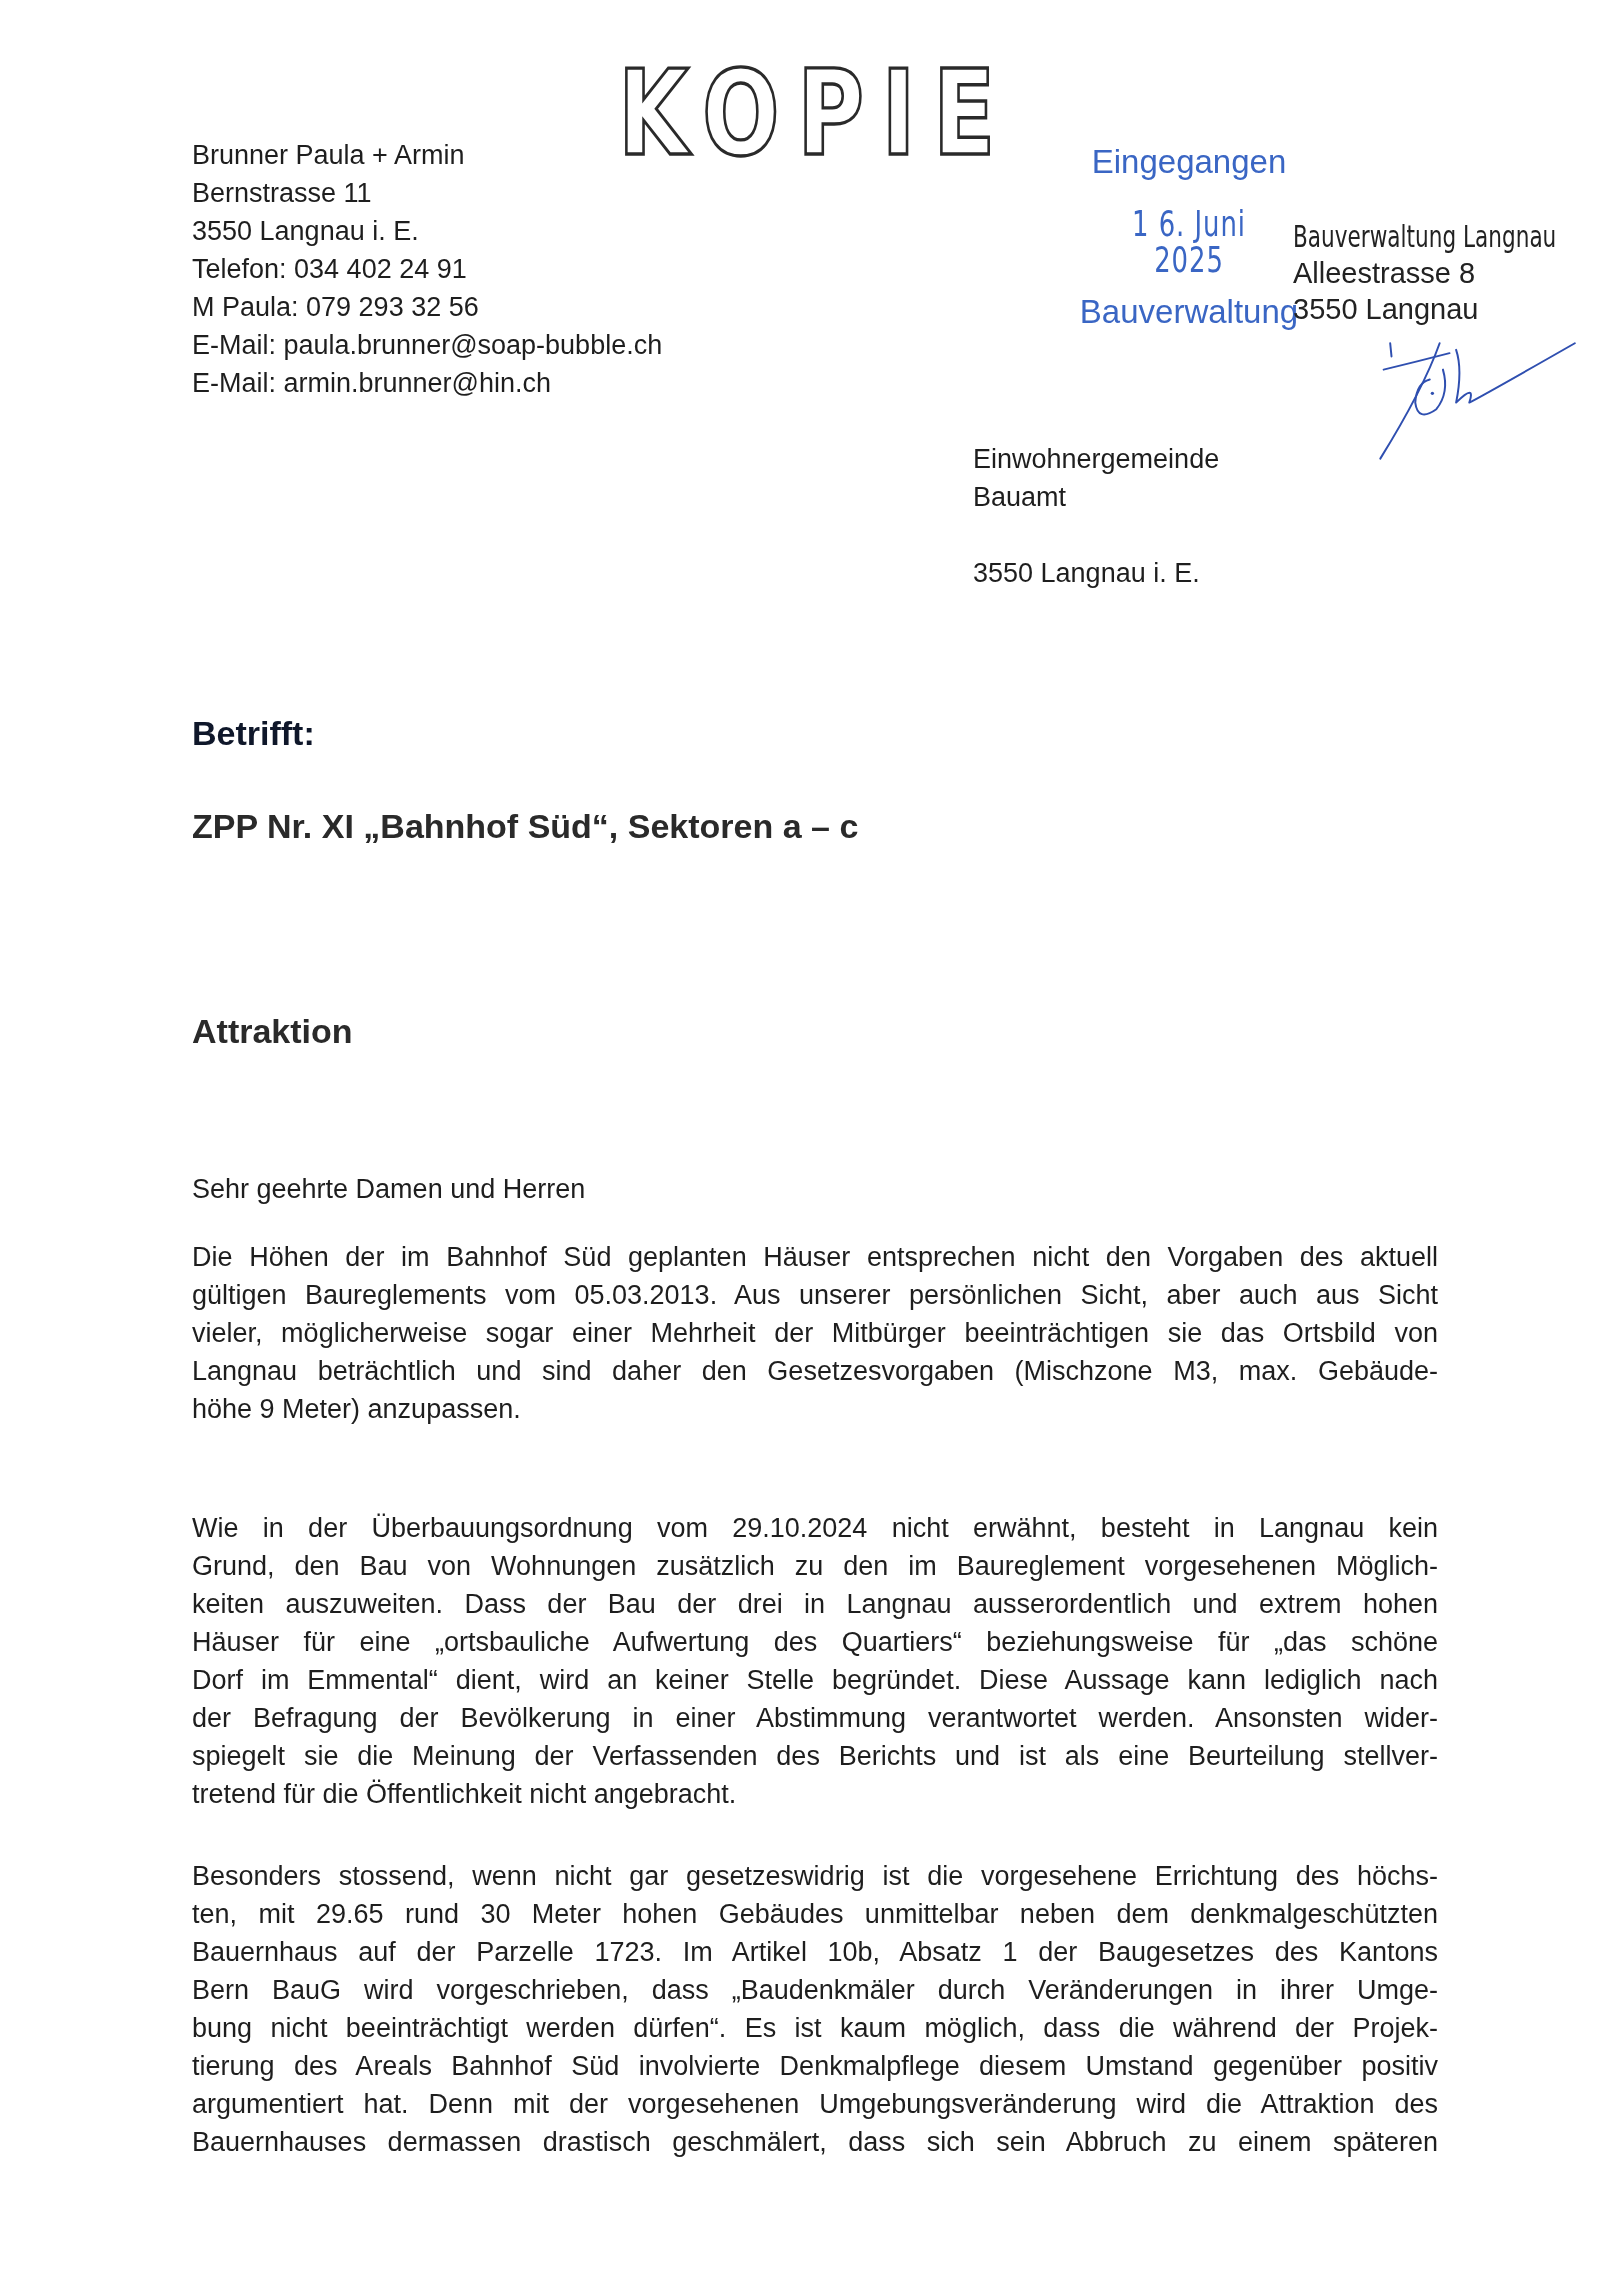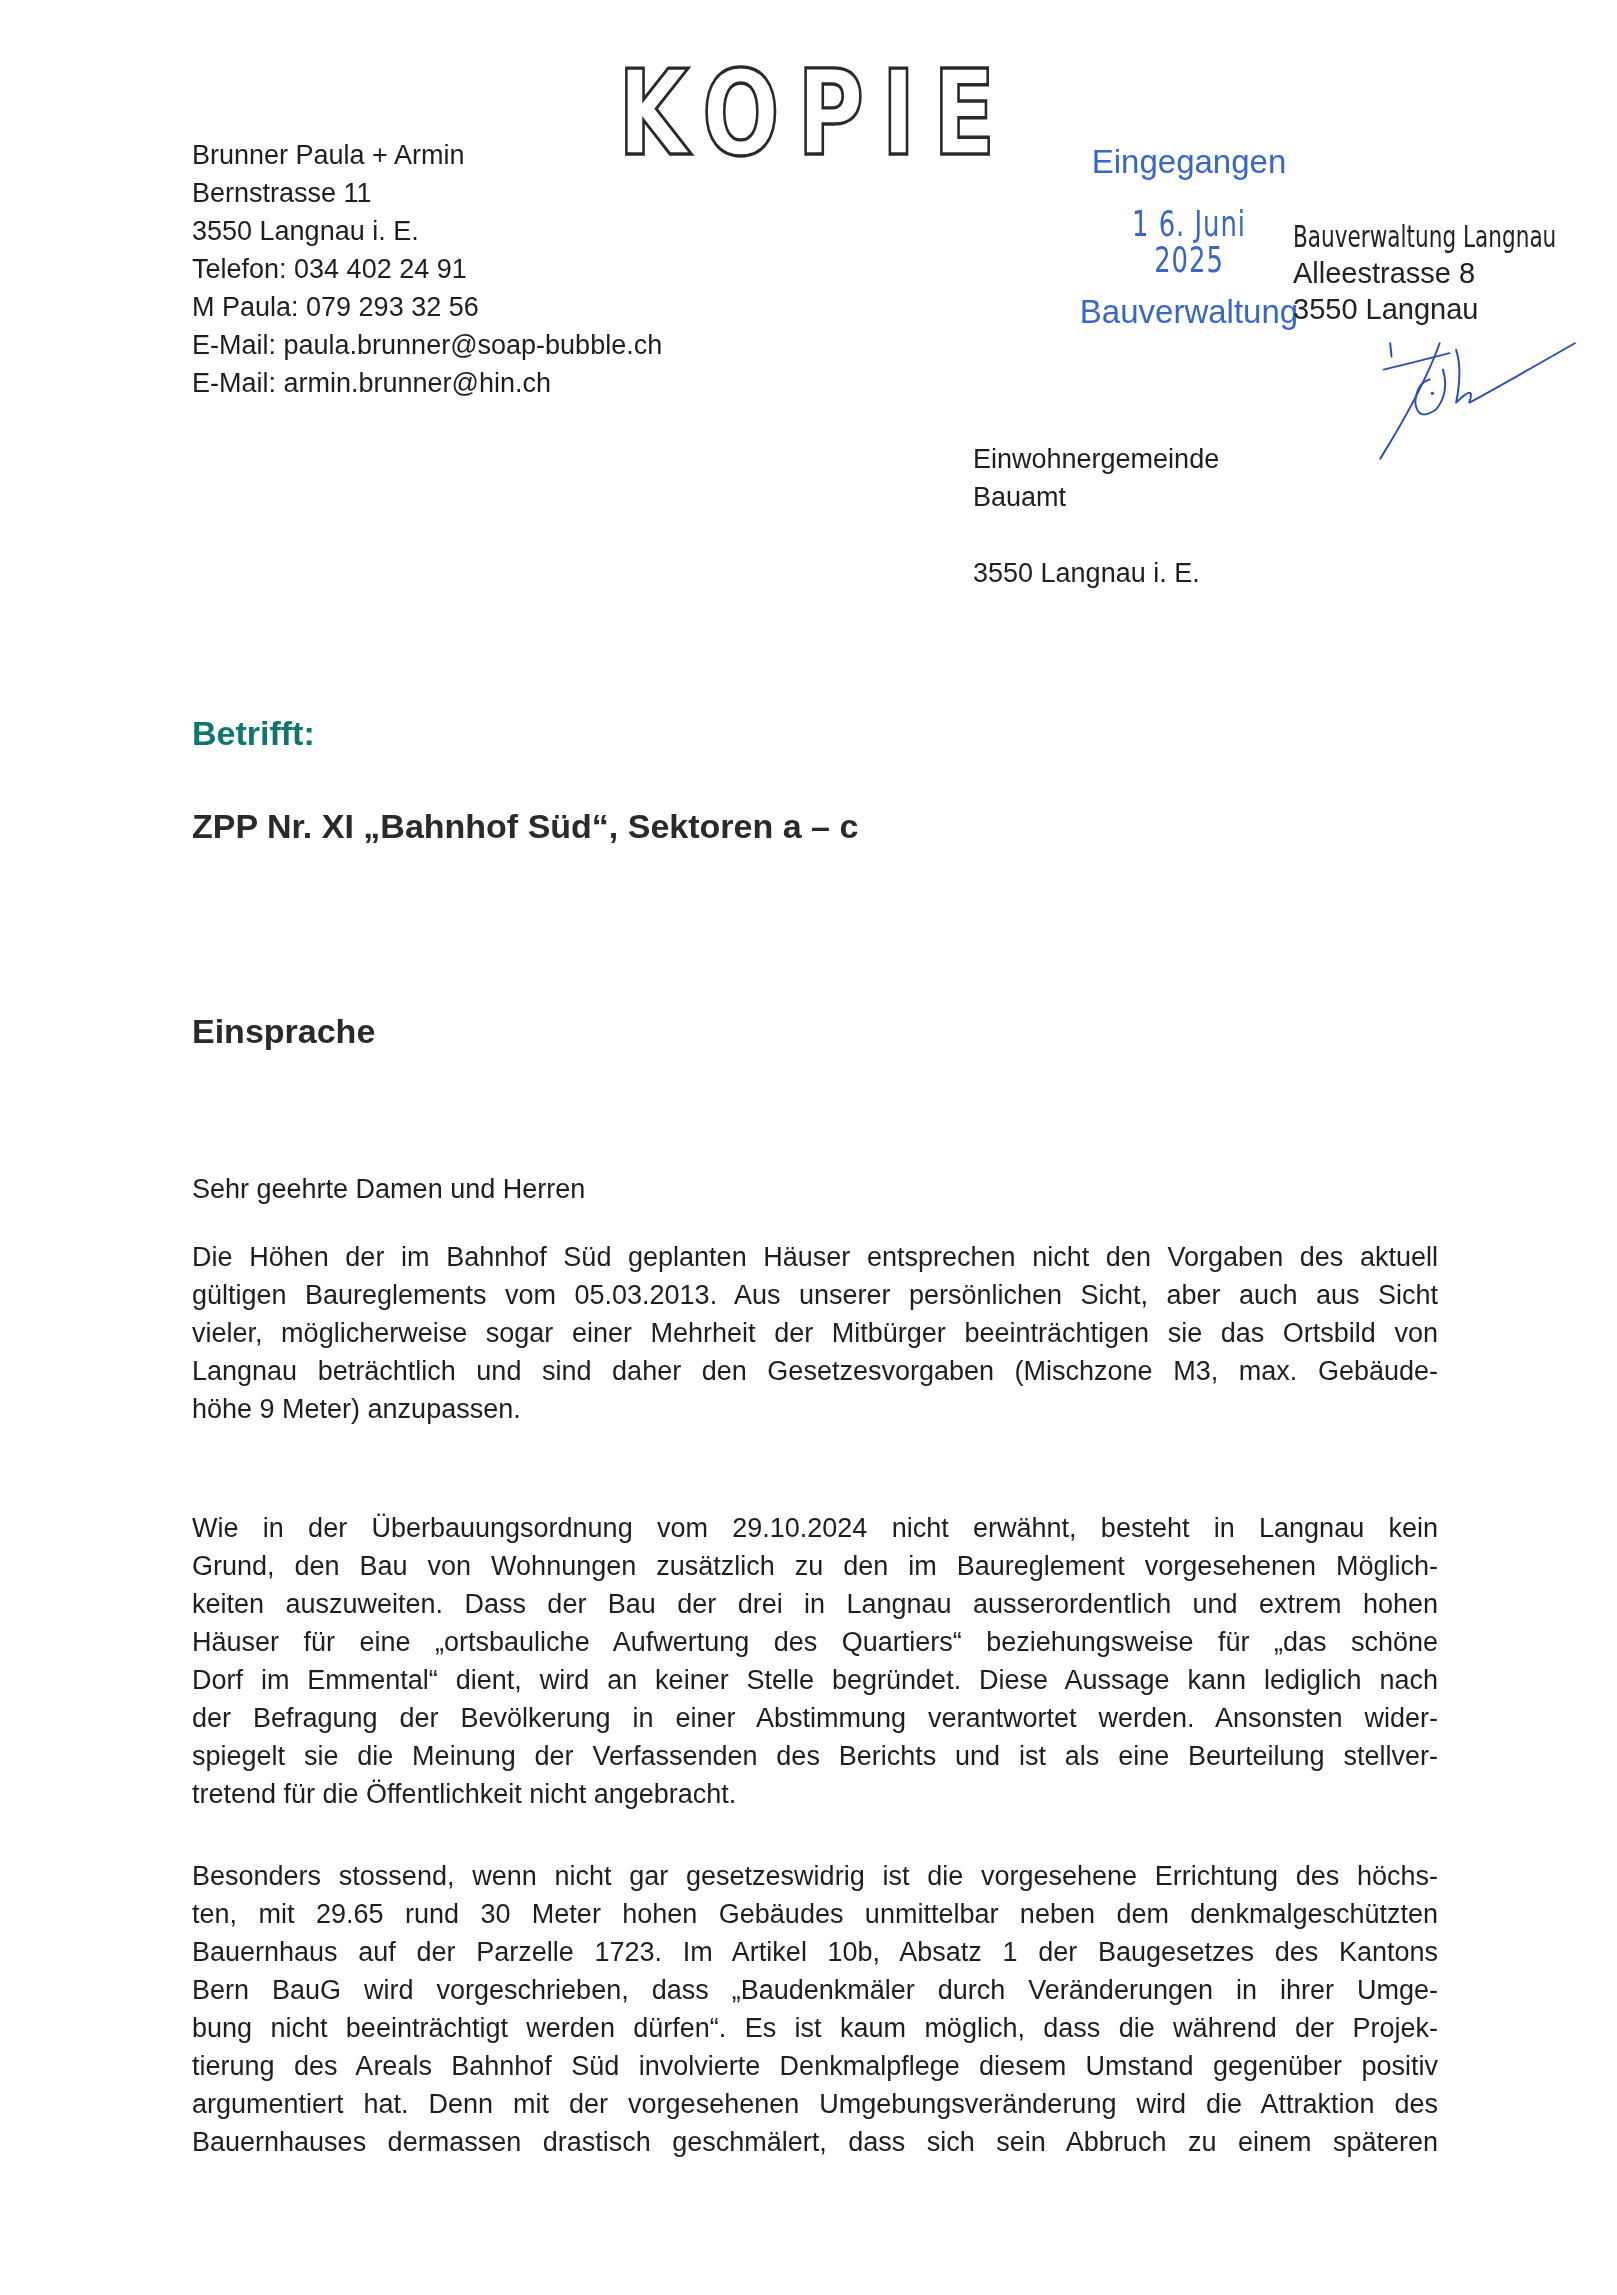--- a/index.html
+++ b/index.html
@@ -14,21 +14,21 @@
   .stamp { left: 1064px; top: 145px; width: 250px; color: #3a66c4; text-align: center; }
   .stamp .l1 { font-size: 33px; line-height: 1; }
   .stamp .l2 { font-size: 36px; line-height: 1; margin-top: 28px; font-family: "DejaVu Sans", sans-serif;
                transform: scaleX(0.72); letter-spacing: 1.3px; }
   .stamp .l3 { font-size: 33px; line-height: 1; margin-top: 17px; }
   .admin { left: 1293px; top: 219px; font-size: 29px; line-height: 36px; color: #222; }
   .admin .a1 { font-family: "DejaVu Sans", sans-serif; transform: scaleX(0.72); transform-origin: left; white-space: nowrap; font-size: 30px; }
   .sig { left: 1377px; top: 330px; }
   .recipient { left: 973px; top: 440px; font-size: 27px; line-height: 38px; }
   .recipient .gap { height: 38px; }
-  .betrifft { left: 192px; top: 714px; font-size: 34px; font-weight: bold; color: #0f766e; }
+  .betrifft { left: 192px; top: 714px; font-size: 34px; font-weight: bold; color: #0f172a; }
   .subject { left: 192px; top: 805px; font-size: 34px; font-weight: bold; line-height: 43px; color: #2a2a2a; white-space: nowrap; text-align: center; }
   .einsprache { left: 192px; top: 1012px; font-size: 34px; font-weight: bold; color: #2a2a2a; }
   .salutation { left: 192px; top: 1174px; font-size: 27px; }
   .para { left: 192px; width: 1246px; font-size: 27px; line-height: 38px; text-align: justify; }
   .para div { white-space: nowrap; text-align-last: justify; text-align: justify; }
   .para div.last { text-align-last: left; }
   .p1 { top: 1238px; }
   .p2 { top: 1509px; }
   .p3 { top: 1857px; }
 </style>
@@ -75,21 +75,21 @@
   <div>Bauamt</div>
   <div class="gap"></div>
   <div>3550 Langnau i. E.</div>
 </div>
 
 <div class="abs betrifft">Betrifft:</div>
 <div class="abs subject">
   <div>ZPP Nr. XI „Bahnhof Süd“, Sektoren a – c</div>
 </div>
 
-<div class="abs einsprache">Einsprache</div>
+<div class="abs einsprache">Attraktion</div>
 
 <div class="abs salutation">Sehr geehrte Damen und Herren</div>
 
 <div class="abs para p1">
   <div>Die Höhen der im Bahnhof Süd geplanten Häuser entsprechen nicht den Vorgaben des aktuell</div>
   <div>gültigen Baureglements vom 05.03.2013. Aus unserer persönlichen Sicht, aber auch aus Sicht</div>
   <div>vieler, möglicherweise sogar einer Mehrheit der Mitbürger beeinträchtigen sie das Ortsbild von</div>
   <div>Langnau beträchtlich und sind daher den Gesetzesvorgaben (Mischzone M3, max. Gebäude-</div>
   <div class="last">höhe 9 Meter) anzupassen.</div>
 </div>

